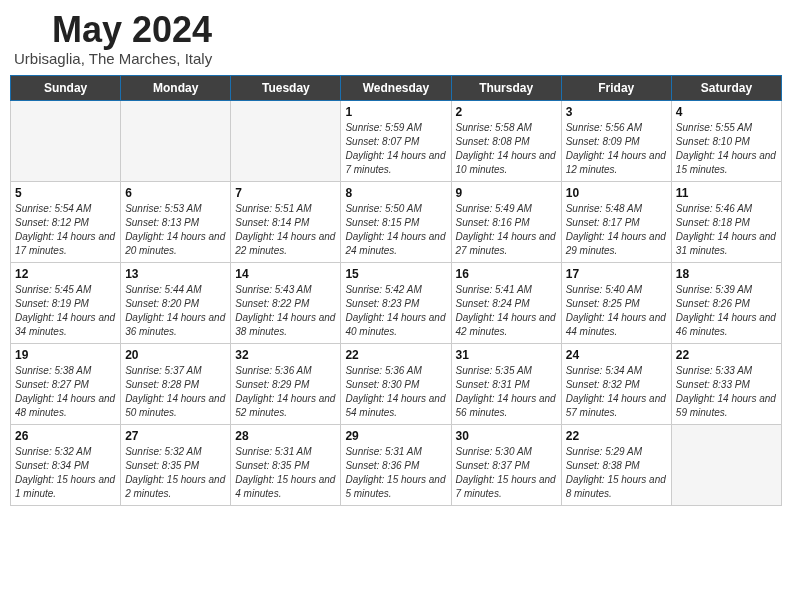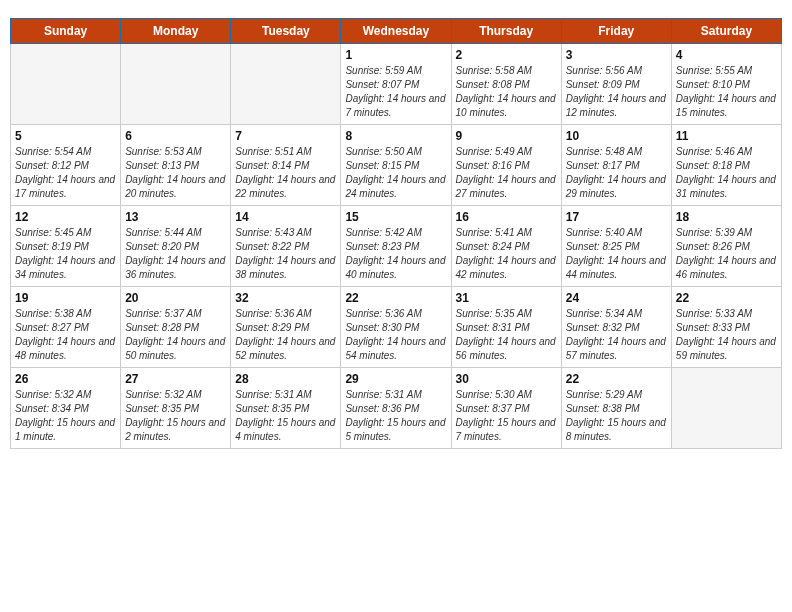--- a/index.html
+++ b/index.html
@@ -55,21 +55,21 @@
     .location-title {
       font-size: 15px;
       color: #444;
     }
     .calendar {
       width: 100%;
       border-collapse: collapse;
       font-size: 10.5px;
     }
     .calendar th {
-      background: #c2410c;
+      background: #404040;
       color: #fff;
       text-align: center;
       padding: 5px 3px;
       font-size: 12px;
       font-weight: bold;
       border: 1px solid #1a6faf;
     }
     .calendar td {
       border: 1px solid #ccc;
       vertical-align: top;
@@ -98,20 +98,22 @@
       display: flex;
       flex-direction: row;
       align-items: baseline;
     }
   </style>
 </head>
 <body>
 
 <div class="header">
   <div class="title-block">
+    <div class="month-title">May 2024</div>
+    <div class="location-title">Urbisaglia, The Marches, Italy</div>
   </div>
 </div>
 
 <table class="calendar">
   <thead>
     <tr id="header-row">
     <th>Sunday</th>
         <th>Monday</th>
         <th>Tuesday</th>
         <th>Wednesday</th>

